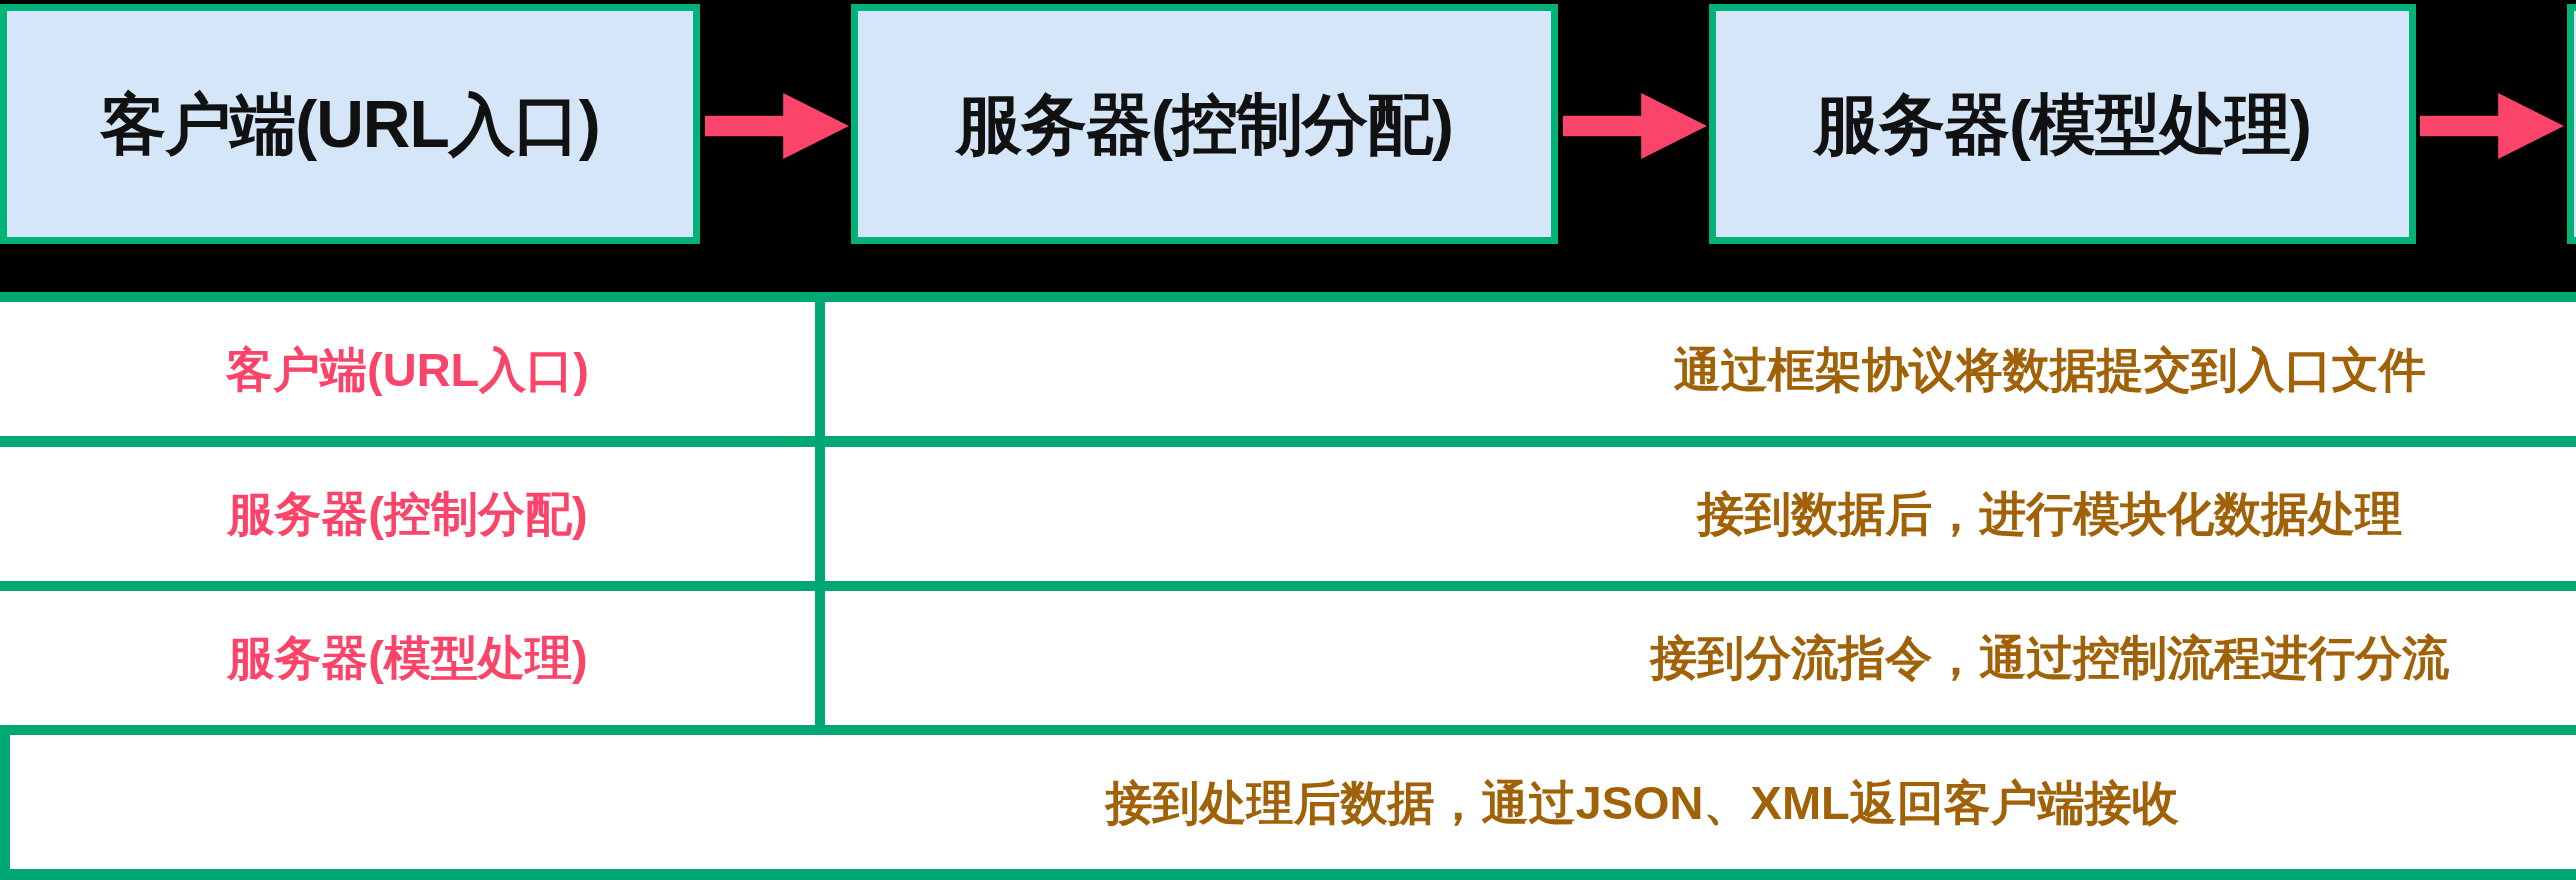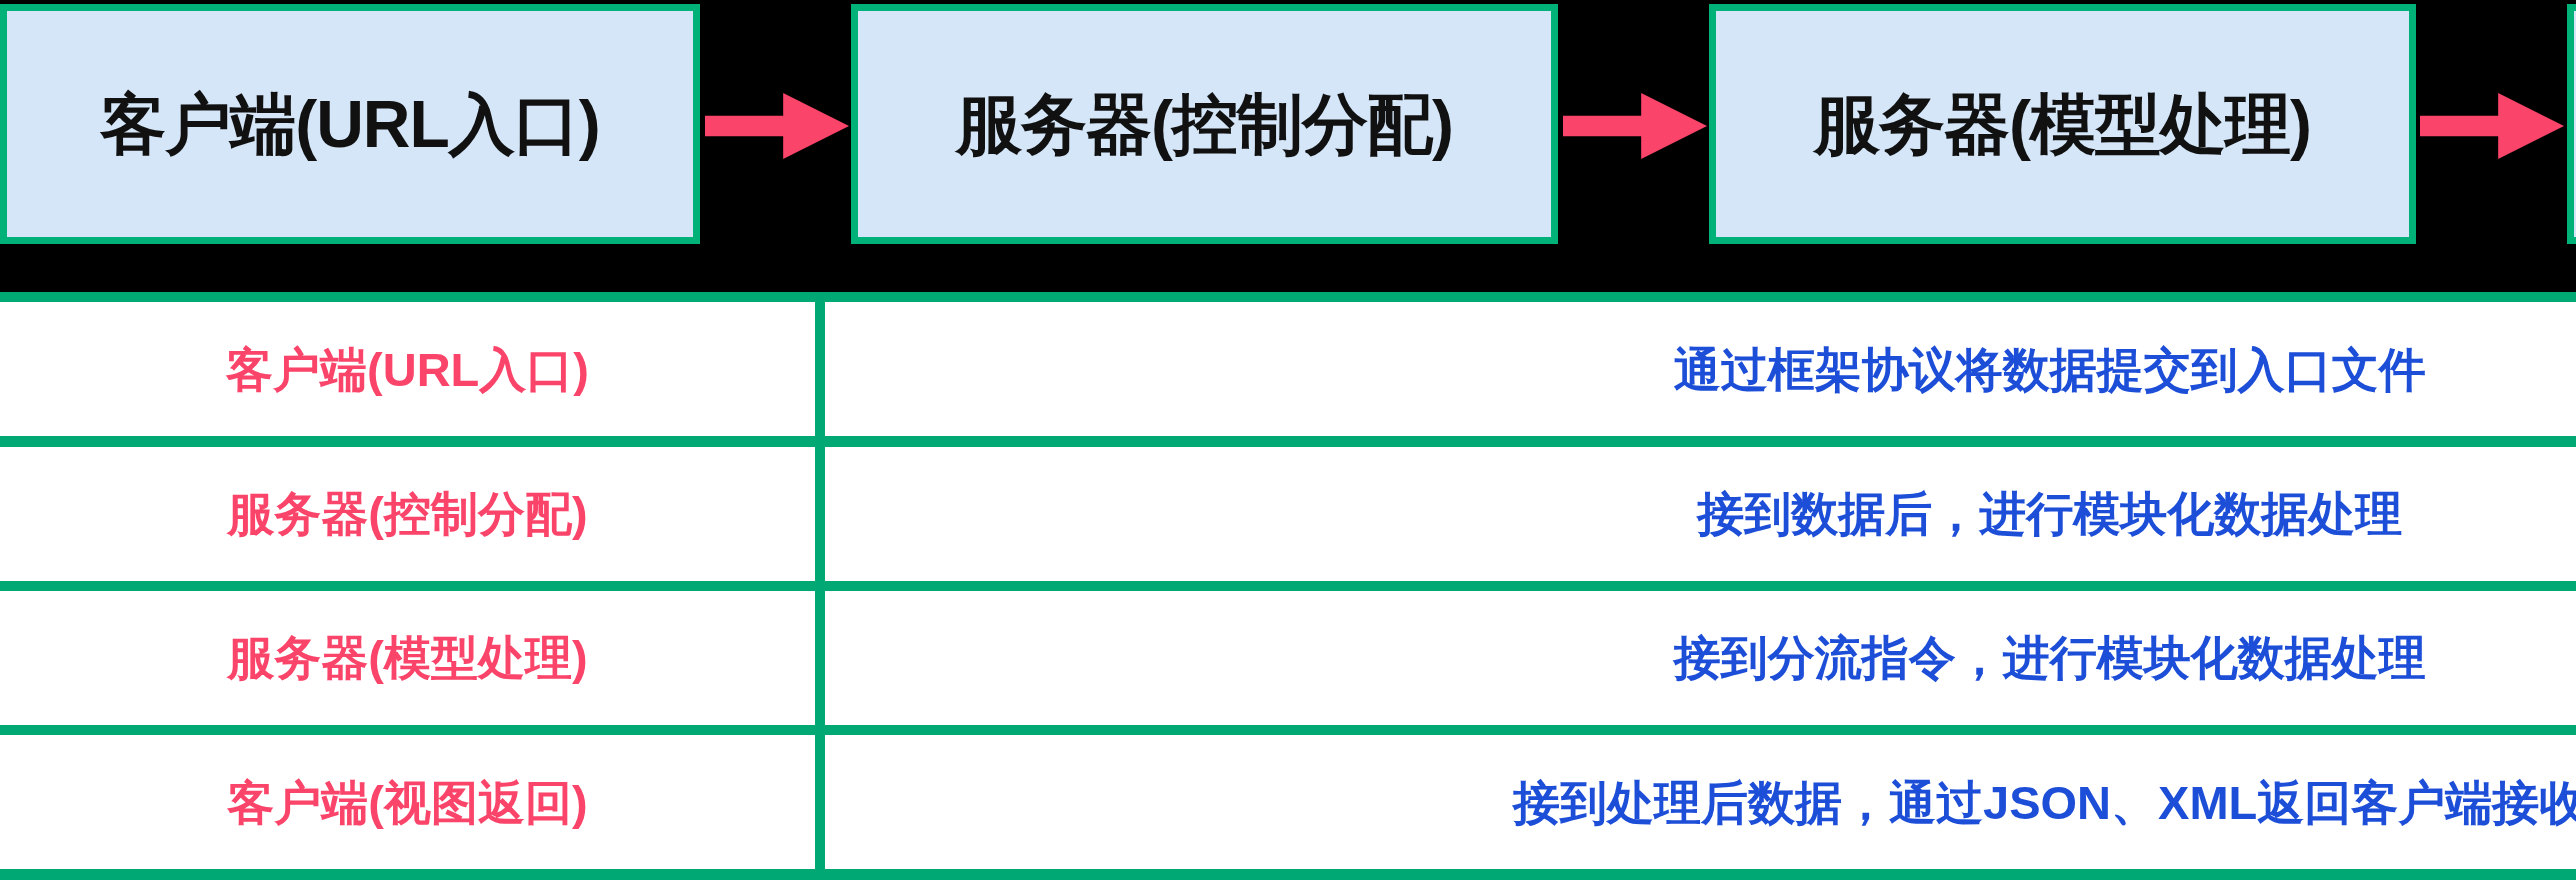--- a/index.html
+++ b/index.html
@@ -112,21 +112,21 @@
   .stage-text {
     font-size: 47px;
     font-weight: bold;
     color: #fb4469;
     white-space: nowrap;
     line-height: 1;
   }
   .desc-text {
     font-size: 47px;
     font-weight: bold;
-    color: #1d4ed8;
+    color: #a16207;
     white-space: nowrap;
     line-height: 1;
   }
 </style>
 </head>
 <body>
 
 <div id="stage">
 
   <div class="flow-row">
@@ -188,28 +188,25 @@
         <span class="desc-text">接到数据后，进行模块化数据处理</span>
       </div>
     </div>
 
     <div class="trow">
       <div class="cell cell-stage">
         <span class="stage-text">服务器(模型处理)</span>
       </div>
       <div class="cell-gap"></div>
       <div class="cell cell-desc">
-        <span class="desc-text">接到分流指令，进行模块化数据处理</span>
-      </div>
-    </div>
-
-    <div class="trow">
-      <div class="cell cell-stage">
-        <span class="stage-text">客户端(视图返回)</span>
-      </div>
+        <span class="desc-text">接到分流指令，通过控制流程进行分流</span>
+      </div>
+    </div>
+
+    <div class="trow">
       <div class="cell-gap"></div>
       <div class="cell cell-desc">
         <span class="desc-text">接到处理后数据，通过JSON、XML返回客户端接收</span>
       </div>
     </div>
 
   </div>
 
 </div>
 

